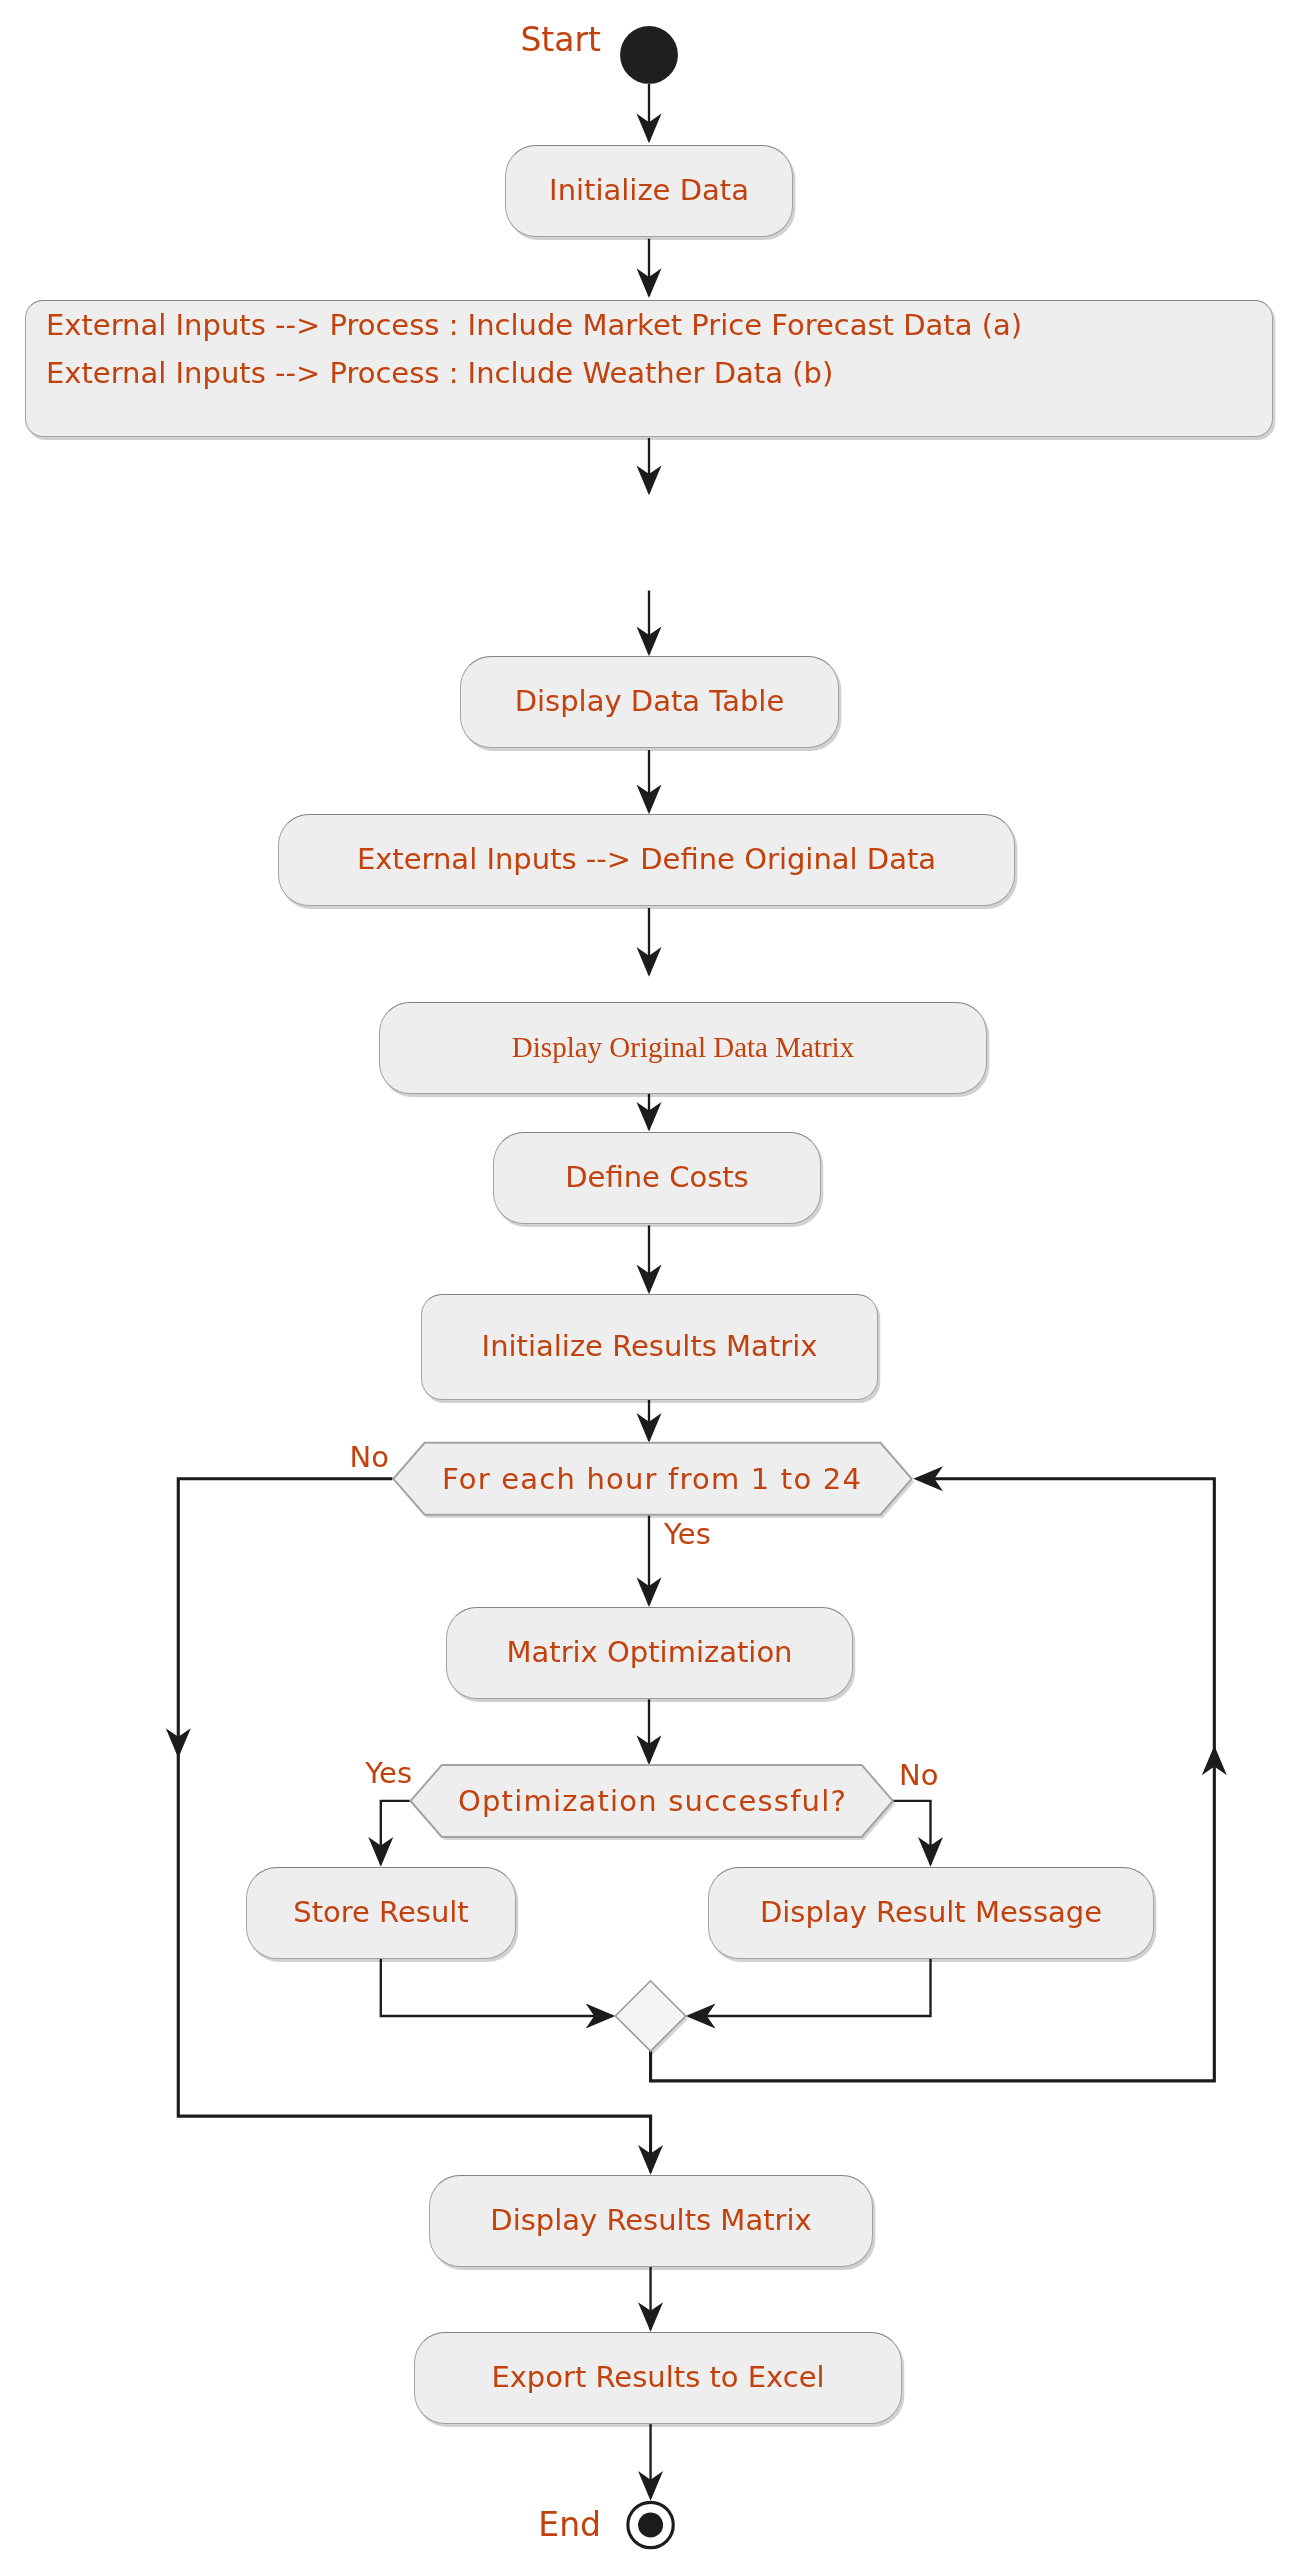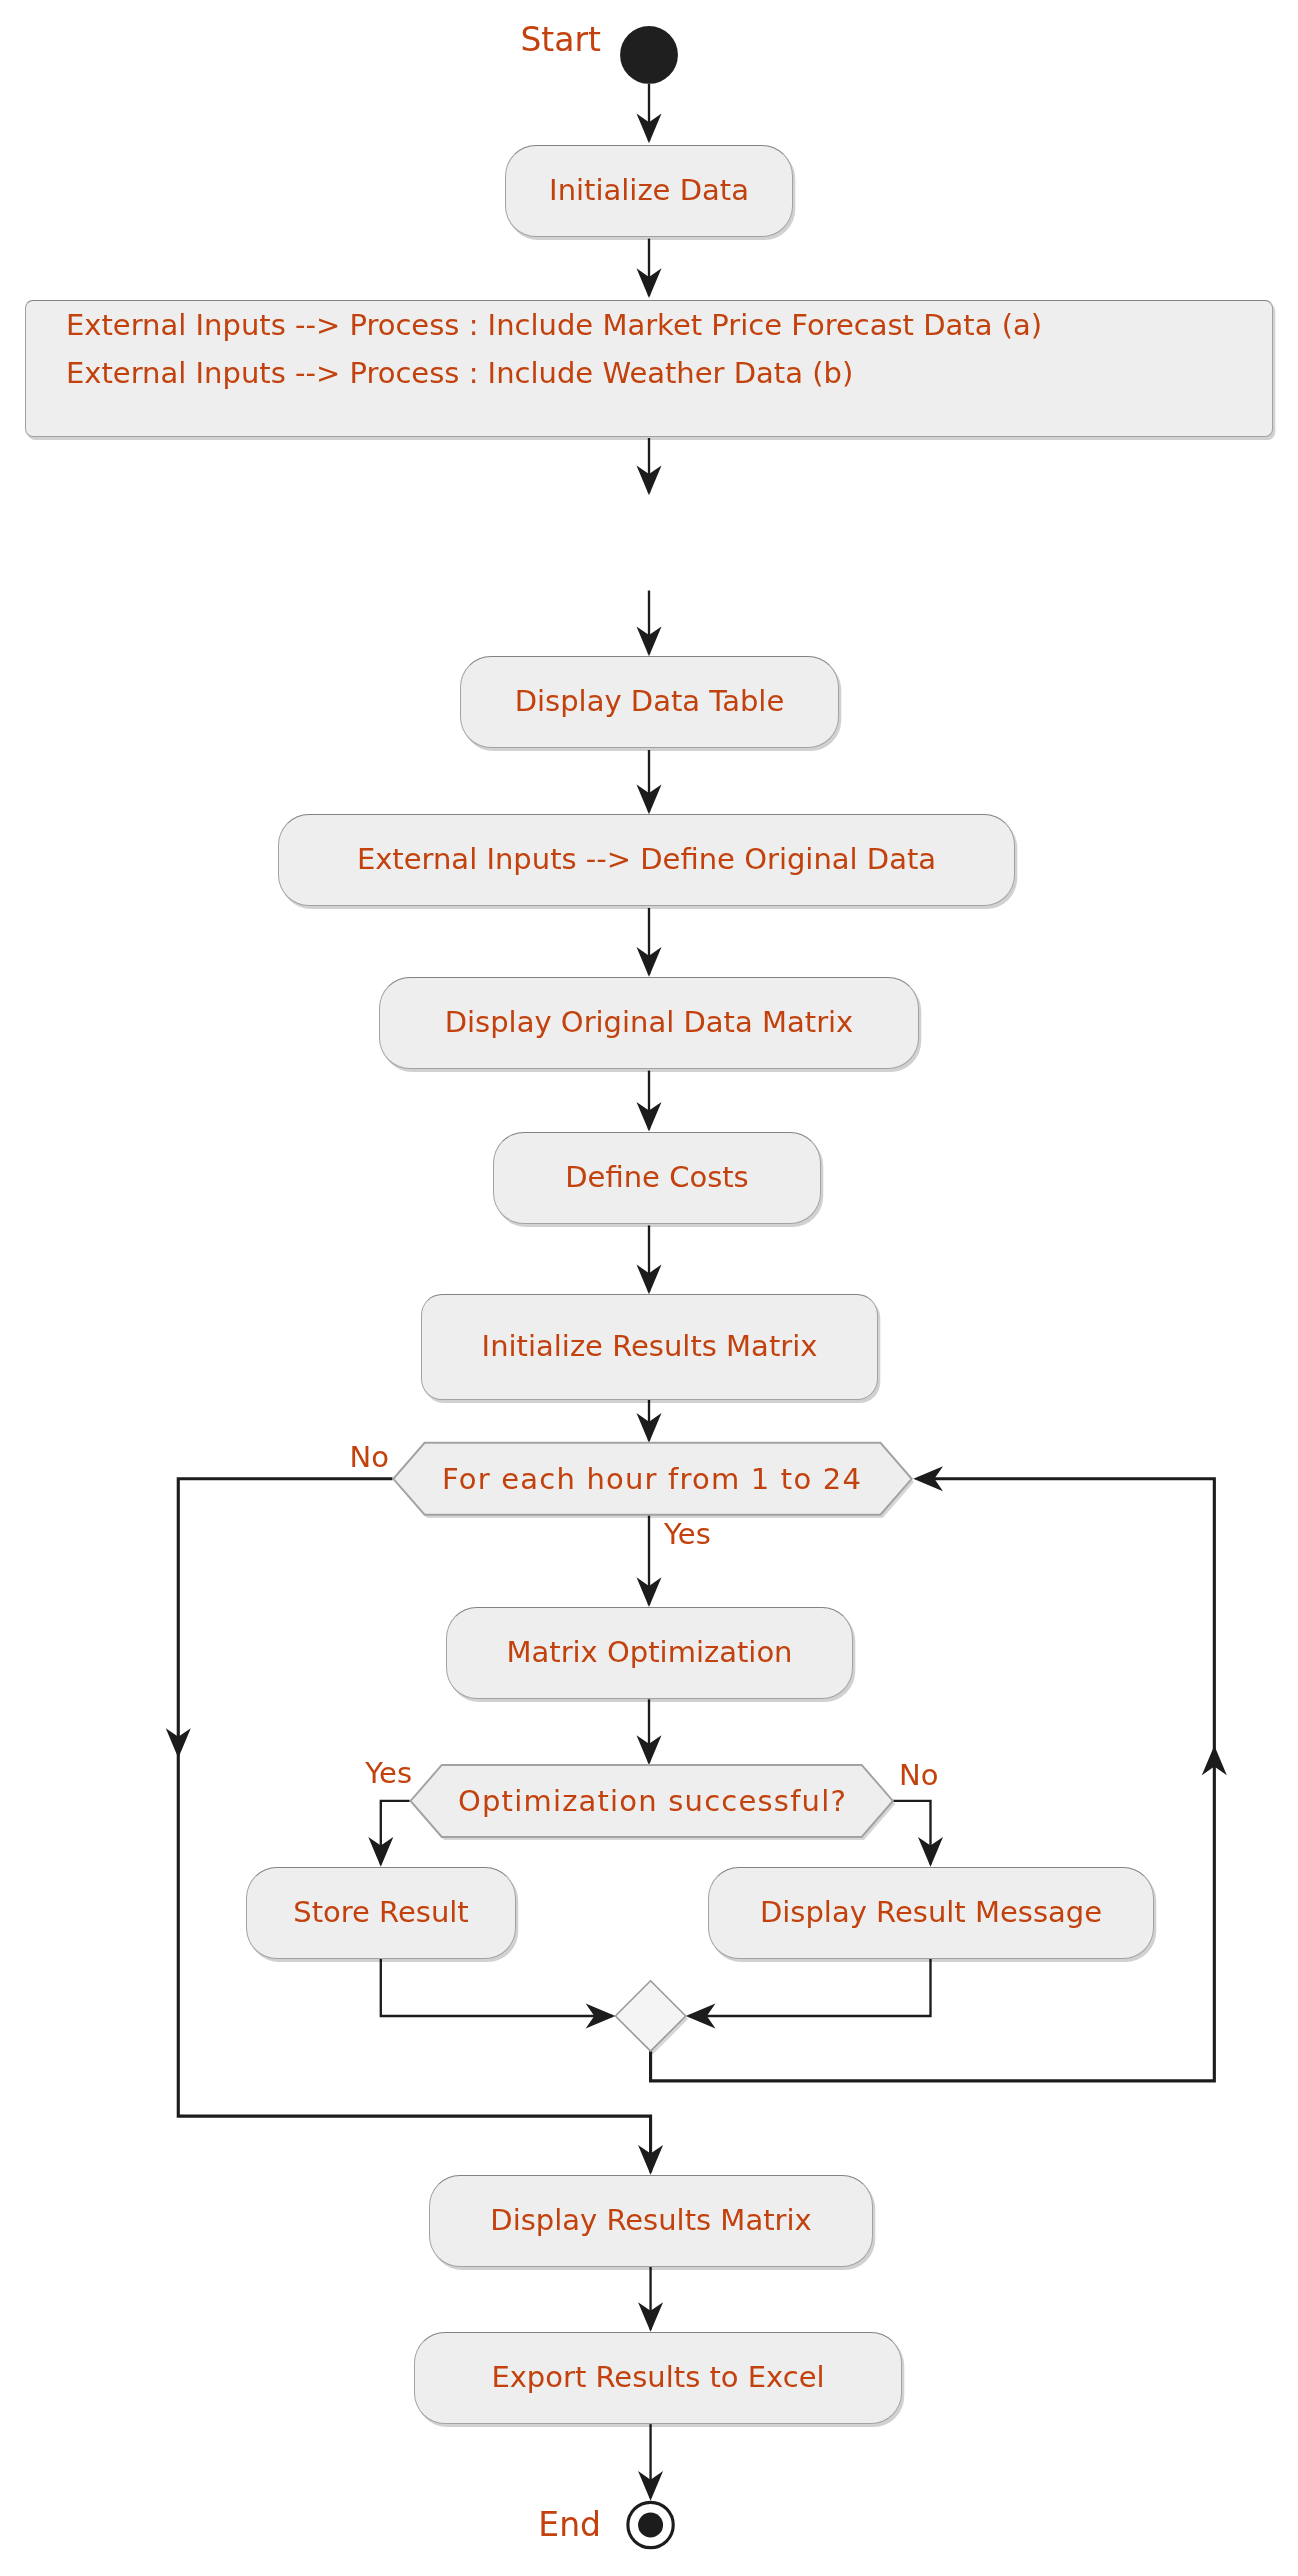--- a/index.html
+++ b/index.html
@@ -21,22 +21,22 @@
     border-radius:31px;
     box-shadow:2.3px 3.1px 0 rgba(0,0,0,0.18);
     display:flex;align-items:center;justify-content:center;
     font-size:29px;line-height:1.1;
     white-space:nowrap;
   }
   .note{
     justify-content:flex-start;
     flex-direction:column;
     align-items:flex-start;
-    padding-left:40px;
-    border-radius:8px;
+    padding-left:20px;
+    border-radius:18px;
     text-align:center;
   }
   .note .line{line-height:48px;white-space:nowrap;}
   .hexlabel{
     position:absolute;
     display:flex;align-items:center;justify-content:center;
     font-size:29px;letter-spacing:1.2px;white-space:nowrap;
   }
   .edge-label{
     position:absolute;
@@ -133,21 +133,21 @@
 
 
   <div class="node" style="left:278px;top:814px;width:737px;height:92px;">
     <span>External Inputs --&gt; Define Original Data</span>
   </div>
 
   <div class="node" style="left:460px;top:656px;width:379px;height:92px;">
     <span>Display Data Table</span>
   </div>
 
-  <div class="node" style="left:379px;top:977px;width:540px;height:92px;">
+  <div class="node" style="left:379px;top:1002px;width:608px;height:92px;font-family:Liberation Serif, serif;">
     <span>Display Original Data Matrix</span>
   </div>
 
   <div class="node" style="left:493px;top:1132px;width:328px;height:92px;">
     <span>Define Costs</span>
   </div>
 
   <div class="node" style="left:421px;top:1294px;width:457px;height:106px;border-radius:21px;">
     <span>Initialize Results Matrix</span>
   </div>

